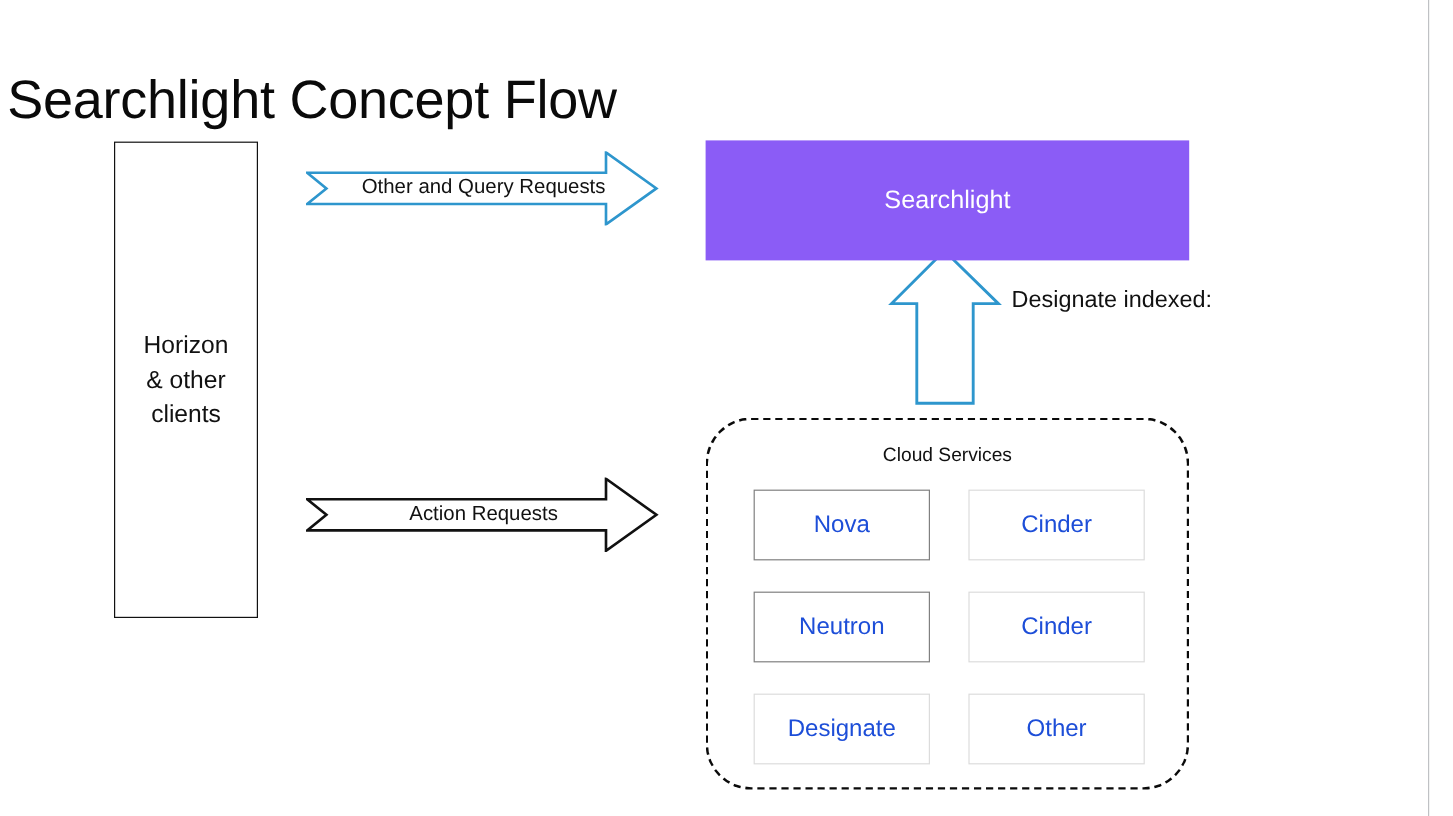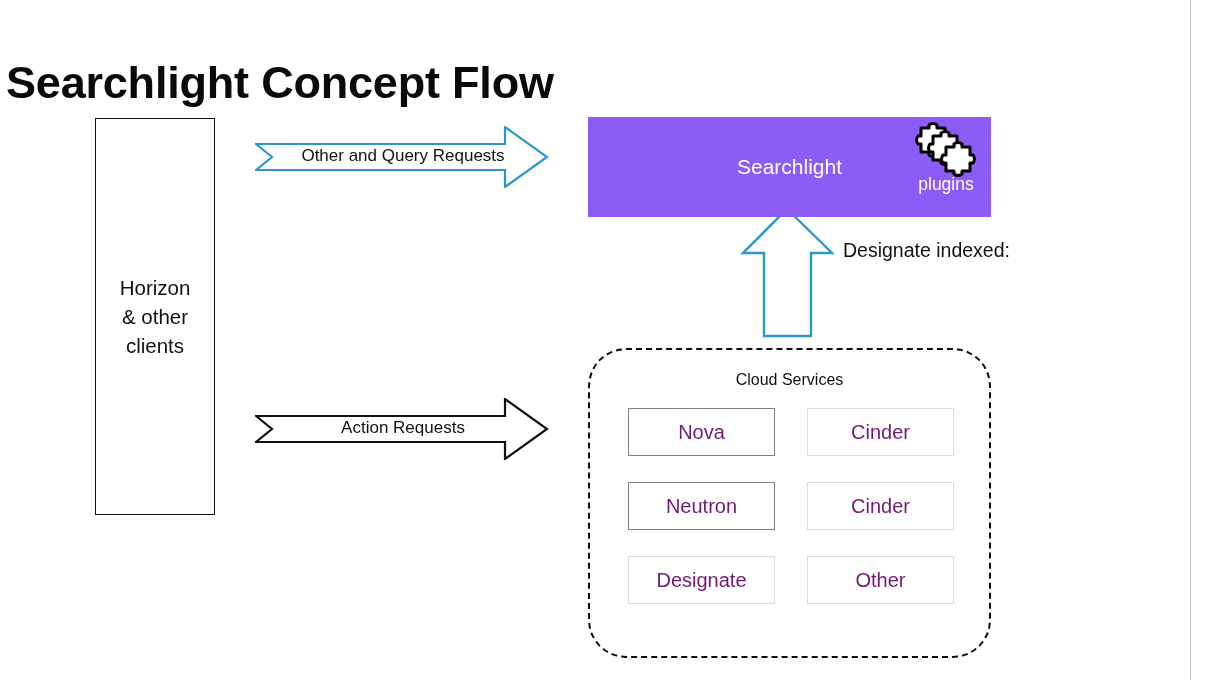--- a/index.html
+++ b/index.html
@@ -28,21 +28,21 @@
     height: 680px;
     background: #bfc1c4;
   }
 
   
   .title {
     position: absolute;
     left: 6px;
     top: 56px;
     font-size: 45px;
-    font-weight: 700;
+    font-weight: 400;
     letter-spacing: -0.2px;
     color: #0a0a0a;
     white-space: nowrap;
     line-height: 1.2;
   }
 
   
   .clients-box {
     position: absolute;
     left: 95px;
@@ -176,28 +176,28 @@
     position: absolute;
     left: 628px;
     top: 408px;
     width: 326px;
     display: grid;
     grid-template-columns: 147px 147px;
     grid-column-gap: 32px;
     grid-row-gap: 26px;
   }
   .service-box {
-    height: 48px;
+    height: 59px;
     background: #ffffff;
     box-sizing: border-box;
     display: flex;
     align-items: center;
     justify-content: center;
     font-size: 20px;
-    color: #701a75;
+    color: #1d4ed8;
   }
   .service-box.strong { border: 1.8px solid #808080; }
   .service-box.faint  { border: 1.5px solid #dcdcdc; }
 </style>
 </head>
 <body>
 
 <div id="slide">
 
   <div class="slide-edge"></div>
@@ -219,30 +219,20 @@
     <polygon points="1,18 250,18 250,1 292,31 250,61 250,44 1,44 17,31" fill="#ffffff" stroke="#111111" stroke-width="2.2" stroke-linejoin="miter"></polygon>
   </svg>
   <div class="arrow-label" id="arrow-action-label">Action Requests</div>
 
   <svg class="arrow-svg" id="arrow-up-svg" width="96" height="135" viewBox="0 0 96 135">
     <polygon points="47,4 92,48 71,48 71,131 24,131 24,48 3,48" fill="#ffffff" stroke="#2e96cd" stroke-width="2.4" stroke-linejoin="miter"></polygon>
   </svg>
 
   <div class="banner">
     <div class="banner-title">Searchlight</div>
-    <div class="plugins-wrap">
-      <svg class="plugins-icon" width="68" height="58" viewBox="0 0 68 58">
-        <g fill="#ffffff" stroke="#000000" stroke-width="3" stroke-linejoin="round">
-          <path d="M8 14 L8 6 L16 6 L16 3 Q20 0 24 3 L24 6 L32 6 L32 14 L35 14 Q38 18 35 22 L32 22 L32 30 L24 30 L24 33 Q20 36 16 33 L16 30 L8 30 L8 22 L5 22 Q2 18 5 14 Z"></path>
-          <path d="M20 22 L20 14 L28 14 L28 11 Q32 8 36 11 L36 14 L44 14 L44 22 L47 22 Q50 26 47 30 L44 30 L44 38 L36 38 L36 41 Q32 44 28 41 L28 38 L20 38 L20 30 L17 30 Q14 26 17 22 Z"></path>
-          <path d="M33 33 L33 25 L41 25 L41 22 Q45 19 49 22 L49 25 L57 25 L57 33 L60 33 Q63 37 60 41 L57 41 L57 49 L49 49 L49 52 Q45 55 41 52 L41 49 L33 49 L33 41 L30 41 Q27 37 30 33 Z"></path>
-        </g>
-      </svg>
-      <div class="plugins-label">plugins</div>
-    </div>
   </div>
 
   <div class="resources">
     <div class="resources-head">Designate indexed:</div>
   </div>
 
   <div class="cloud-box"></div>
   <div class="cloud-title">Cloud Services</div>
   <div class="services-grid">
     <div class="service-box strong">Nova</div>

